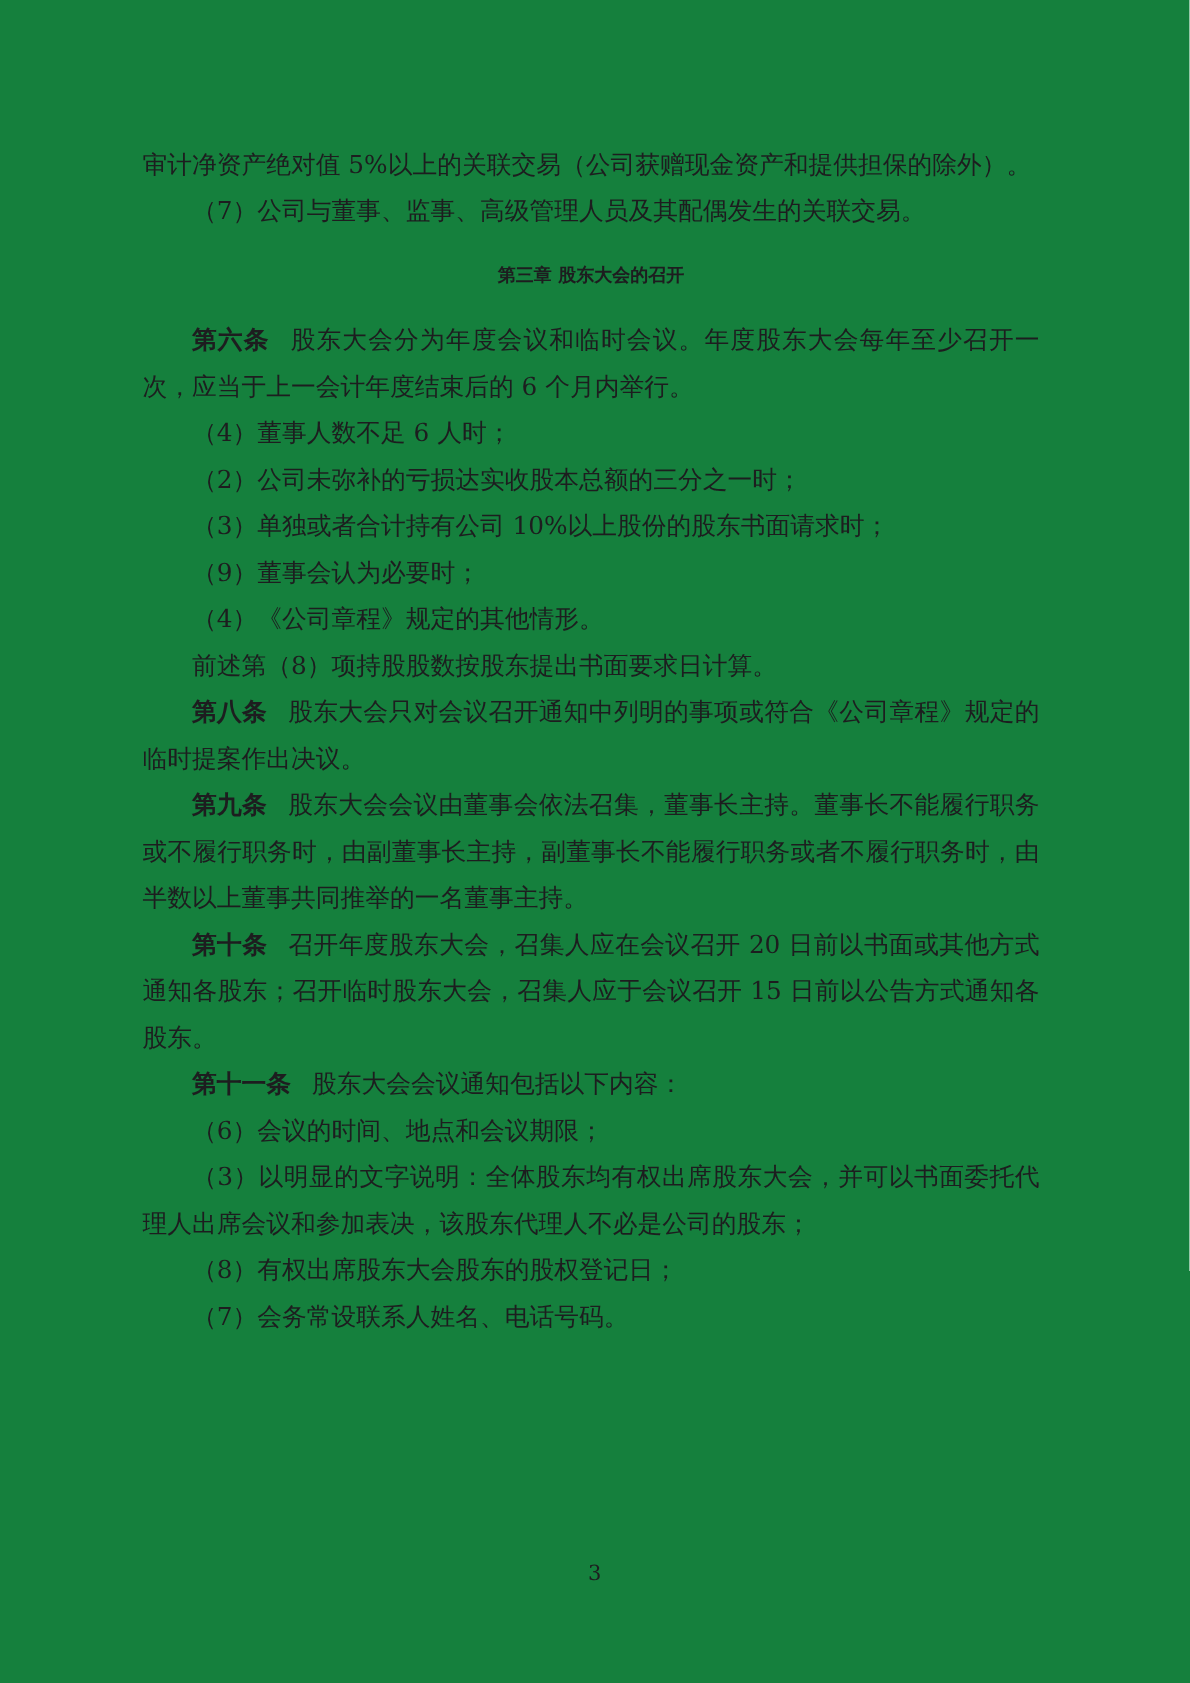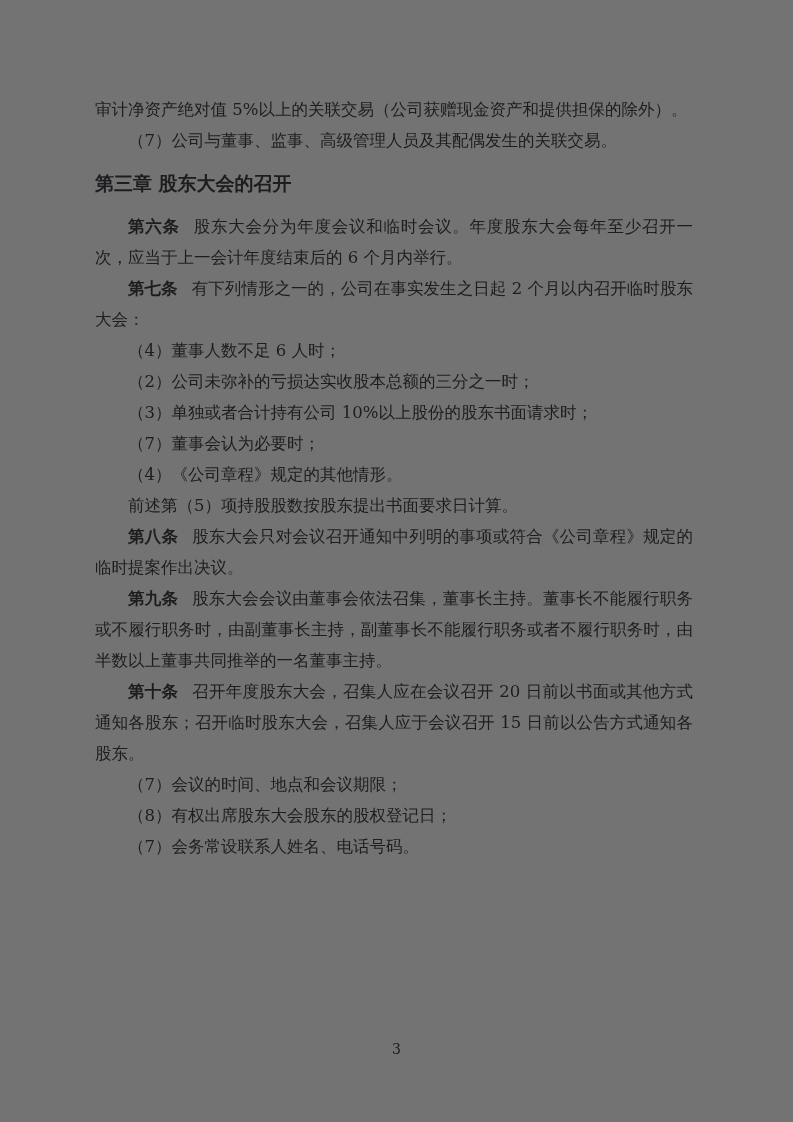--- a/index.html
+++ b/index.html
@@ -4,21 +4,21 @@
 <style>
   html, body {
     margin: 0;
     padding: 0;
     background: #ffffff;
   }
   .page {
     position: relative;
     width: 793px;
     height: 1122px;
-    background: #737373;
+    background: #15803d;
     overflow: hidden;
     font-family: "DejaVu Serif", "Liberation Serif", serif;
     color: #1d1d1f;
   }
   .content {
     position: absolute;
     left: 95px;
     top: 94px;
     width: 598px;
   }
@@ -32,24 +32,24 @@
   }
   .para.no-indent {
     text-indent: 0;
   }
   .article-label {
     font-weight: bold;
     margin-right: 0.85em;
   }
   .chapter-heading {
     margin: 12px 0 12px 0;
-    font-size: 19px;
+    font-size: 12px;
     line-height: 31px;
     font-weight: bold;
-    text-align: left;
+    text-align: center;
     text-indent: 0;
   }
   .page-number {
     position: absolute;
     top: 1040px;
     left: 0;
     width: 100%;
     text-align: center;
     font-size: 14px;
     line-height: 18px;
@@ -63,37 +63,38 @@
   <div class="content">
 
     <p class="para no-indent">审计净资产绝对值 5%以上的关联交易（公司获赠现金资产和提供担保的除外）。</p>
 
     <p class="para">（7）公司与董事、监事、高级管理人员及其配偶发生的关联交易。</p>
 
     <h2 class="chapter-heading">第三章 股东大会的召开</h2>
 
     <p class="para"><span class="article-label">第六条</span><span>股东大会分为年度会议和临时会议。年度股东大会每年至少召开一次，应当于上一会计年度结束后的 6 个月内举行。</span></p>
 
-    <p class="para"><span class="article-label">第七条</span><span>有下列情形之一的，公司在事实发生之日起 2 个月以内召开临时股东大会：</span></p>
 
     <p class="para">（4）董事人数不足 6 人时；</p>
     <p class="para">（2）公司未弥补的亏损达实收股本总额的三分之一时；</p>
     <p class="para">（3）单独或者合计持有公司 10%以上股份的股东书面请求时；</p>
-    <p class="para">（7）董事会认为必要时；</p>
+    <p class="para">（9）董事会认为必要时；</p>
     <p class="para">（4）《公司章程》规定的其他情形。</p>
 
-    <p class="para">前述第（5）项持股股数按股东提出书面要求日计算。</p>
+    <p class="para">前述第（8）项持股股数按股东提出书面要求日计算。</p>
 
     <p class="para"><span class="article-label">第八条</span><span>股东大会只对会议召开通知中列明的事项或符合《公司章程》规定的临时提案作出决议。</span></p>
 
     <p class="para"><span class="article-label">第九条</span><span>股东大会会议由董事会依法召集，董事长主持。董事长不能履行职务或不履行职务时，由副董事长主持，副董事长不能履行职务或者不履行职务时，由半数以上董事共同推举的一名董事主持。</span></p>
 
     <p class="para"><span class="article-label">第十条</span><span>召开年度股东大会，召集人应在会议召开 20 日前以书面或其他方式通知各股东；召开临时股东大会，召集人应于会议召开 15 日前以公告方式通知各股东。</span></p>
 
+    <p class="para"><span class="article-label">第十一条</span><span>股东大会会议通知包括以下内容：</span></p>
 
-    <p class="para">（7）会议的时间、地点和会议期限；</p>
+    <p class="para">（6）会议的时间、地点和会议期限；</p>
+    <p class="para">（3）以明显的文字说明：全体股东均有权出席股东大会，并可以书面委托代理人出席会议和参加表决，该股东代理人不必是公司的股东；</p>
     <p class="para">（8）有权出席股东大会股东的股权登记日；</p>
     <p class="para">（7）会务常设联系人姓名、电话号码。</p>
 
   </div>
 
   <div class="page-number">3</div>
 </div>
 
 </body></html>

